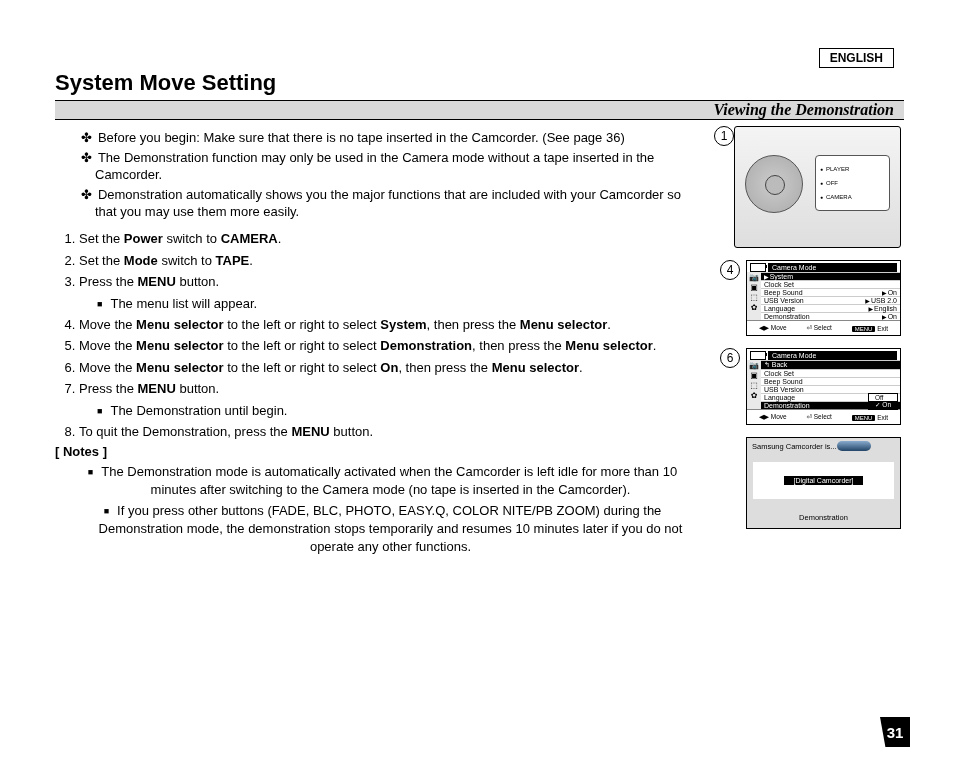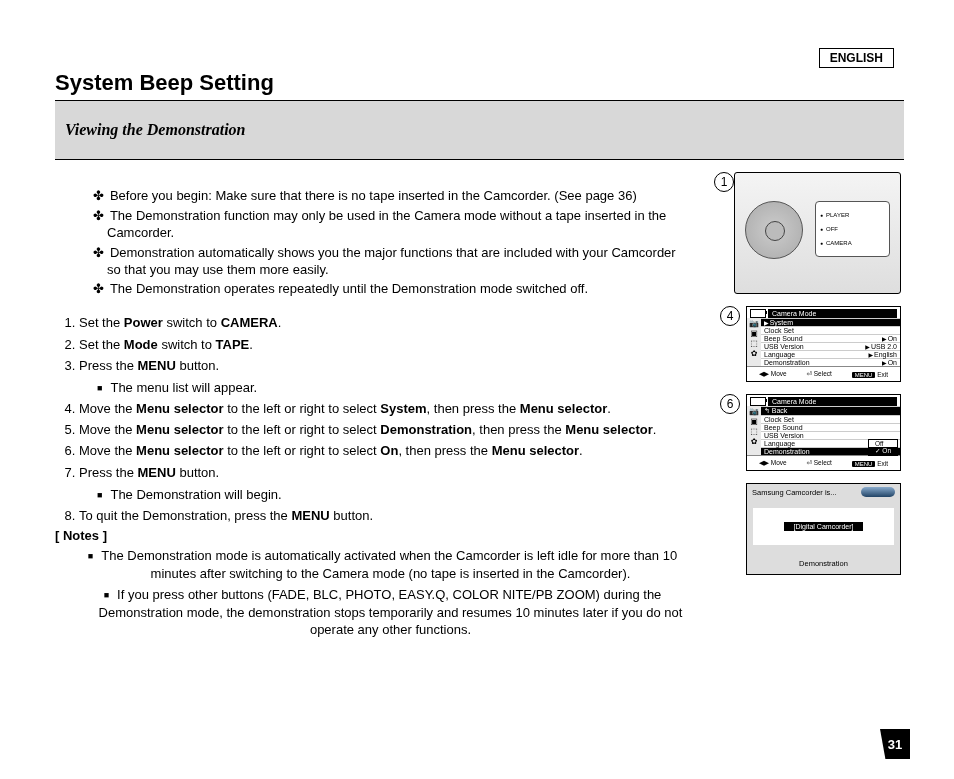--- a/index.html
+++ b/index.html
@@ -34,32 +34,33 @@
     font-size: 22px;
     margin: 30px 0 4px 0;
     font-weight: bold;
   }
   .section-bar {
     background: #d8d8d8;
     font-style: italic;
     font-family: Georgia, 'Times New Roman', serif;
     font-size: 16px;
     font-weight: bold;
-    padding: 20px 10px;
+    padding: 0 10px;
     border-top: 1px solid #000;
     border-bottom: 1px solid #000;
-    margin-bottom: 12px;
+    margin-bottom: 6px;
+    text-align: right;
   }
   .main-cols {
     display: flex;
     gap: 14px;
   }
   .left-col { flex: 1; }
   .right-col { width: 190px; position: relative; }
-  .bul-list { margin: 16px; padding: 0; list-style: none; }
+  .bul-list { margin: 4px; padding: 0; list-style: none; }
   .bul-list li {
     padding-left: 26px;
     text-indent: -14px;
     margin: 3px 0 3px 10px;
     line-height: 1.3;
   }
   .bul-list li::before { content: "✤"; margin-right: 6px; }
   ol.steps {
     list-style: decimal;
     padding-left: 24px;
@@ -146,68 +147,67 @@
   }
   .opt-pop div{padding:0px 6px;}
   .opt-pop .sel{background:#000;color:#fff;}
   .opt-pop .sel::before{content:"✓"; margin-right:2px;}
 
   .demo-box{
     width:153px; margin-left:32px; border:1px solid #000;
     font-size:7.5px; background:#ddd; position:relative;
     padding-bottom:4px;
   }
-  .demo-box .hdr{ display:flex; justify-content:space-between; align-items:center; padding:3px 5px;}
+  .demo-box .hdr{ display:flex; justify-content:flex-start; align-items:center; padding:3px 5px;}
   .demo-box .logo{ width:34px;height:10px;border-radius:5px;background:linear-gradient(#8ac,#246);}
   .demo-box .mid{ background:#fff; margin:8px 6px; padding:14px 0; text-align:center;}
   .demo-box .mid span{ background:#000;color:#fff;padding:1px 10px;font-size:7px;}
   .demo-box .ftr{text-align:center; padding:6px 0 2px 0;}
 
   .page-num {
-    position:absolute; right:44px; bottom:20px;
+    position:absolute; right:44px; bottom:32px;
     width:30px;height:30px; background:#000;color:#fff;
     display:flex;align-items:center;justify-content:center;
-    font-weight:bold; font-size:13px;
+    font-weight:bold; font-size:15px;
     clip-path: polygon(0 0, 100% 0, 100% 100%, 18% 100%);
   }
   .page-num::before{
     content:""; position:absolute; left:-10px; top:0; width:0;height:0;
     border-top:30px solid transparent; border-right:10px solid #000;
   }
 </style>
 </head>
 <body>
 
 <div class="page">
   <div class="lang-box">ENGLISH</div>
 
-  <h1>System Beep Setting</h1>
+  <h1>System Move Setting</h1>
   <div class="section-bar">Viewing the Demonstration</div>
 
   <div class="main-cols">
     <div class="left-col">
 
       <ul class="bul-list">
         <li>Before you begin: Make sure that there is no tape inserted in the Camcorder. (See page 36)</li>
         <li>The Demonstration function may only be used in the Camera mode without a tape inserted in the Camcorder.</li>
         <li>Demonstration automatically shows you the major functions that are included with your Camcorder so that you may use them more easily.</li>
-        <li>The Demonstration operates repeatedly until the Demonstration mode switched off.</li>
       </ul>
 
       <ol class="steps">
         <li><span>Set the </span><b>Power</b><span> switch to </span><b>CAMERA</b><span>.</span></li>
         <li><span>Set the </span><b>Mode</b><span> switch to </span><b>TAPE</b><span>.</span></li>
         <li><span>Press the </span><b>MENU</b><span> button.</span>
           <div class="sub">The menu list will appear.</div>
         </li>
         <li><span>Move the </span><b>Menu selector</b><span> to the left or right to select </span><b>System</b><span>, then press the </span><b>Menu selector</b><span>.</span></li>
         <li><span>Move the </span><b>Menu selector</b><span> to the left or right to select </span><b>Demonstration</b><span>, then press the </span><b>Menu selector</b><span>.</span></li>
         <li><span>Move the </span><b>Menu selector</b><span> to the left or right to select </span><b>On</b><span>, then press the </span><b>Menu selector</b><span>.</span></li>
         <li><span>Press the </span><b>MENU</b><span> button.</span>
-          <div class="sub">The Demonstration will begin.</div>
+          <div class="sub">The Demonstration until begin.</div>
         </li>
         <li><span>To quit the Demonstration, press the </span><b>MENU</b><span> button.</span></li>
       </ol>
 
       <div class="notes-head">[ Notes ]</div>
       <div class="note-item">The Demonstration mode is automatically activated when the Camcorder is left idle for more than 10 minutes after switching to the Camera mode (no tape is inserted in the Camcorder).</div>
       <div class="note-item">If you press other buttons (FADE, BLC, PHOTO, EASY.Q, COLOR NITE/PB ZOOM) during the Demonstration mode, the demonstration stops temporarily and resumes 10 minutes later if you do not operate any other functions.</div>
     </div>
 
     <div class="right-col">

